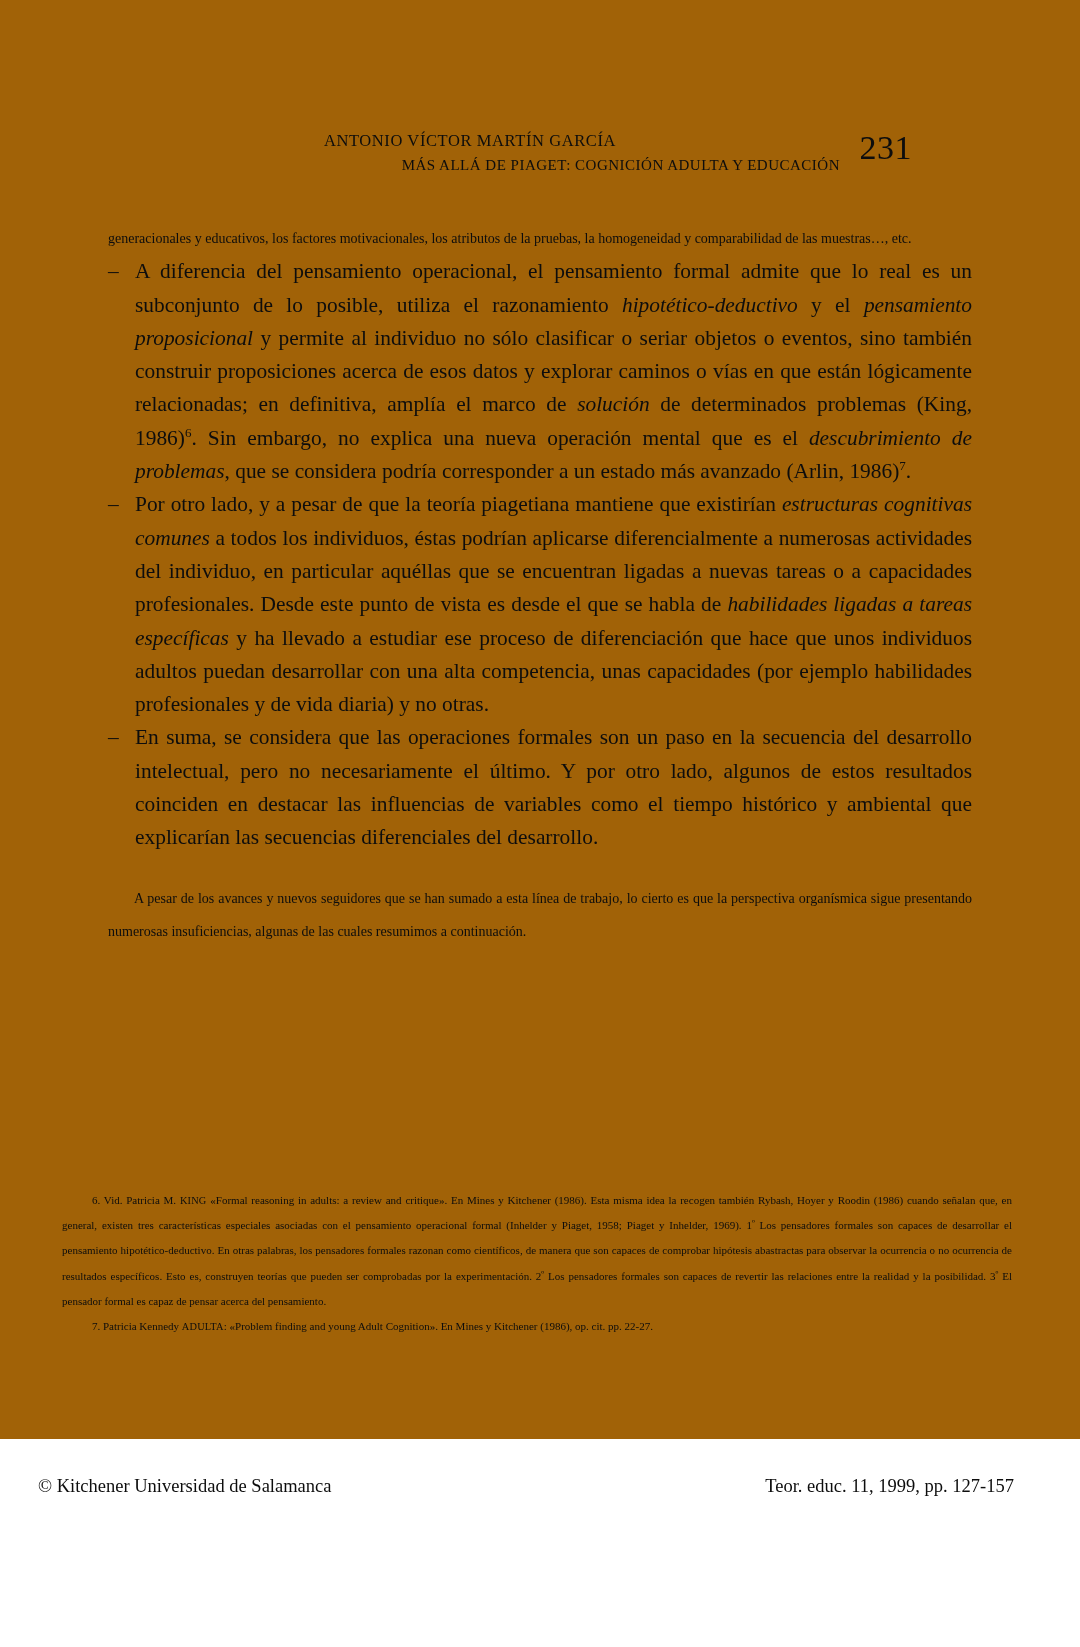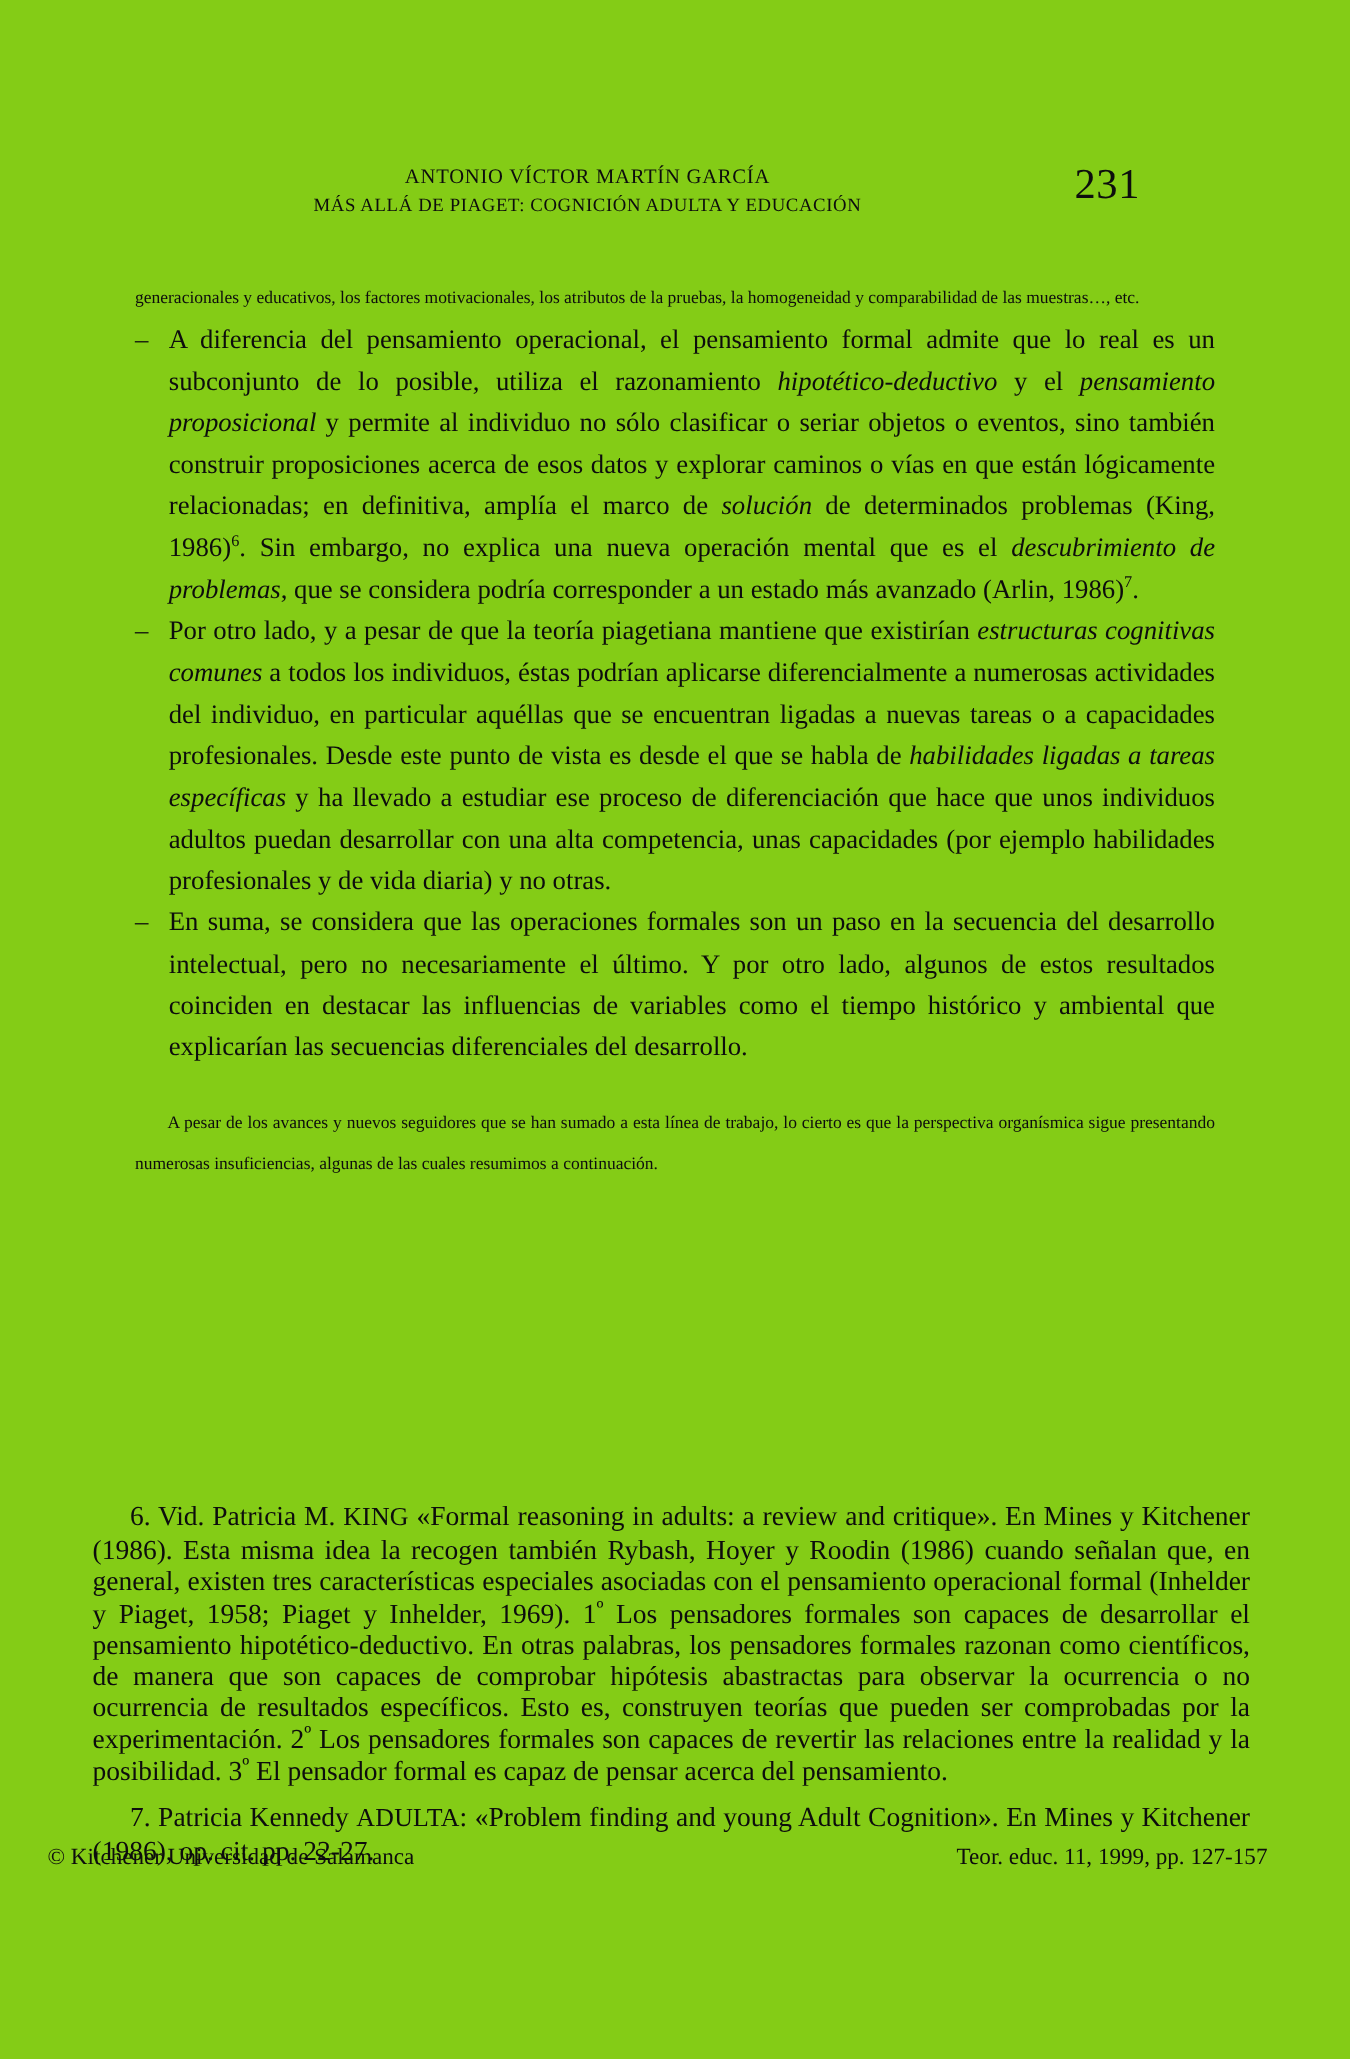--- a/index.html
+++ b/index.html
@@ -13,22 +13,22 @@
     position: relative;
     font-family: "Liberation Serif", "DejaVu Serif", serif;
     color: #0d0d0d;
     overflow: hidden;
   }
 
   .page {
     position: absolute;
     left: 0; top: 0;
     width: 1080px;
-    height: 1647px;
-    background: #84cc16;
+    height: 1439px;
+    background: #a16207;
   }
 
   
   .runhead {
     position: absolute;
     left: 100px;
     top: 128px;
     width: 880px;
     height: 62px;
   }
@@ -46,20 +46,21 @@
     font-variant: small-caps;
     text-transform: uppercase;
     white-space: nowrap;
   }
   .runhead-title {
     font-size: 15px;
     letter-spacing: 0.5px;
     line-height: 24px;
     text-transform: uppercase;
     white-space: nowrap;
+    text-align: right;
   }
   .page-number {
     position: absolute;
     right: 68px;
     top: 0px;
     font-size: 34px;
     line-height: 40px;
     letter-spacing: 0.5px;
   }
 
@@ -115,24 +116,24 @@
   }
 
   
   .footnotes {
     position: absolute;
     left: 62px;
     top: 1188px;
     width: 950px;
   }
   .fn {
-    font-size: 22px;
+    font-size: 11px;
     line-height: 25.2px;
     text-align: justify;
-    margin: 12px;
+    margin: 0;
     text-indent: 30px;
   }
   .sc {
     font-size: 0.94em;
     letter-spacing: 0.2px;
   }
   .ord { font-size: 0.82em; vertical-align: 0.30em; line-height: 0; }
 
   
   .footer {

